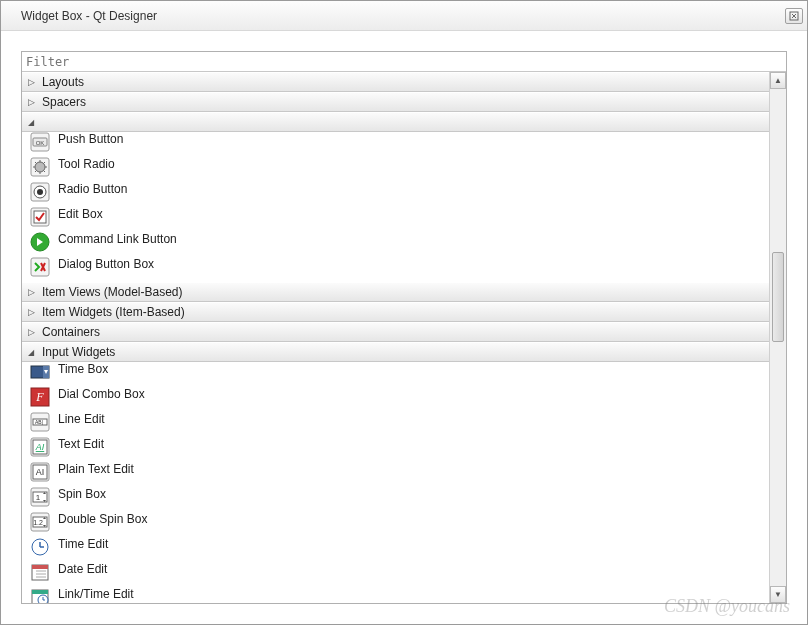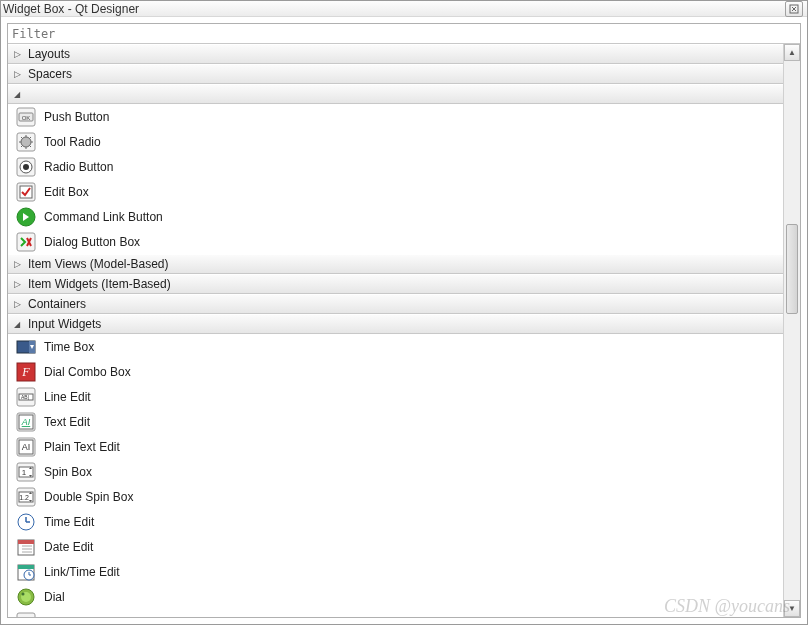--- a/index.html
+++ b/index.html
@@ -14,41 +14,41 @@
 }
 .window {
   width: 808px;
   height: 625px;
   background: #fff;
   border: 1px solid #9a9a9a;
   display: flex;
   flex-direction: column;
 }
 .titlebar {
-  height: 16px;
+  height: 30px;
   background: linear-gradient(to bottom, #fdfdfd, #ececec);
   border-bottom: 1px solid #d8d8d8;
   display: flex;
   align-items: center;
-  padding: 0 4px 0 2px;
+  padding: 0 4px 0 20px;
   color: #333;
 }
 .titlebar-title { flex: 1; }
 .titlebar-btn {
   width: 18px; height: 16px;
   border: 1px solid #a0a0a0;
   background: linear-gradient(to bottom,#fdfdfd,#e5e5e5);
   border-radius: 2px;
   display: flex; align-items: center; justify-content: center;
   font-size: 9px; color: #555;
   cursor: pointer;
 }
 .content {
   flex: 1;
-  margin: 6px;
+  margin: 20px;
   border: 1px solid #b0b0b0;
   display: flex;
   flex-direction: column;
   background: #fff;
   overflow: hidden;
 }
 .filter-input {
   width: 100%;
   height: 20px;
   border: none;
@@ -110,22 +110,22 @@
   margin-right: 4px;
 }
 .cat-label {
   flex: 1;
   text-align: left;
   color: #222;
 }
 .item {
   height: 25px;
   display: flex;
-  align-items: center;
-  padding: 9px 8px;
+  align-items: flex-start;
+  padding: 0 8px;
   cursor: grab;
 }
 .item .icon {
   width: 20px; height: 20px;
   margin-right: 8px;
   display: flex; align-items: center; justify-content: center;
   flex-shrink: 0;
 }
 .item-label { color: #222; }
 .watermark {

